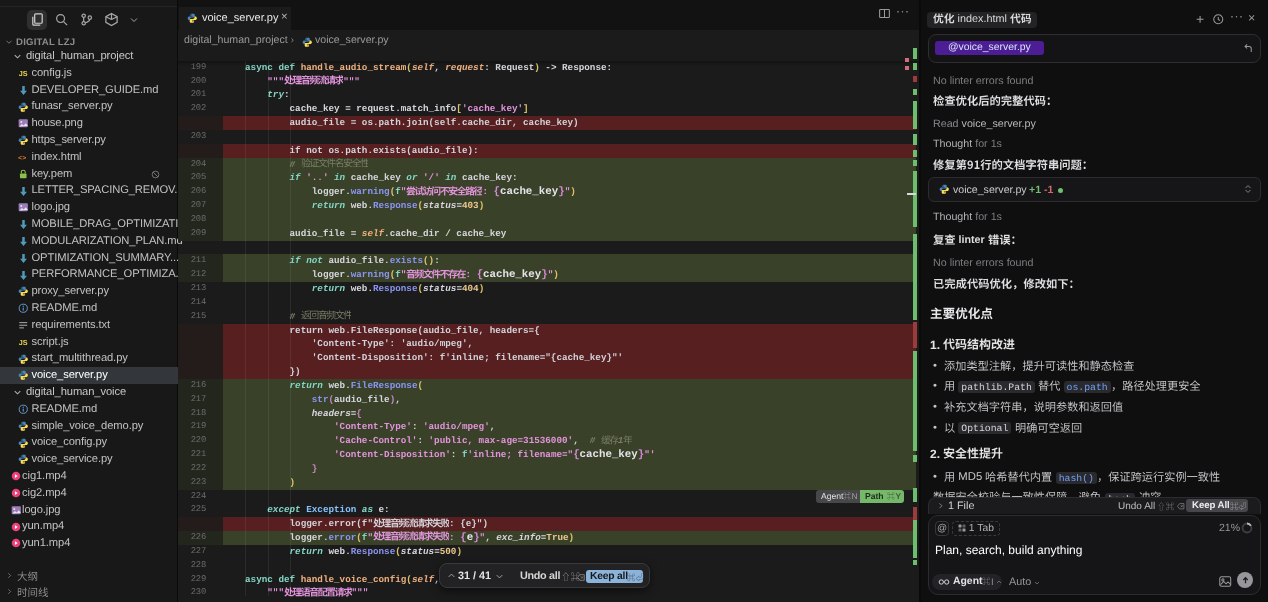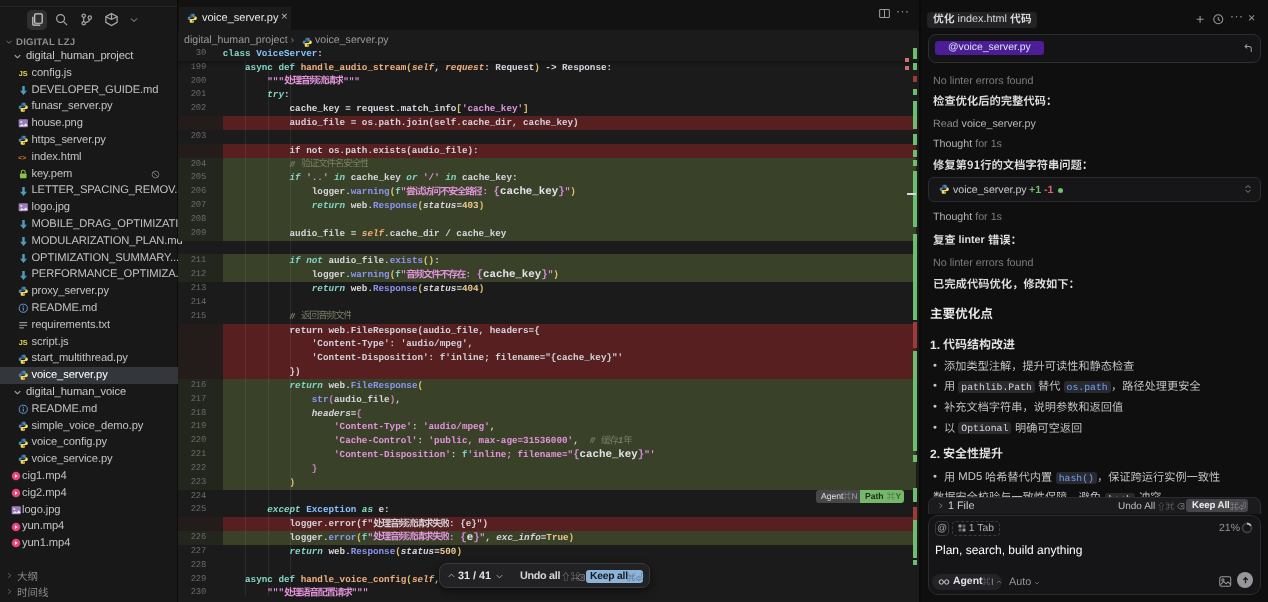--- a/index.html
+++ b/index.html
@@ -240,21 +240,20 @@
       <rect x="2" y="3" width="12" height="10" rx="1"></rect>
       <path d="M8 3v10"></path>
     </svg>
 <div class="a" style="left:896px;top:4px;font-size:12px;color:#9a9a9a;letter-spacing:0.5px">···</div>
 <div class="a" style="left:184px;top:34px;font-size:10.6px;color:#9a9a9a">digital_human_project <span style="color:#7a7a7a">›</span></div>
 <svg class="li" style="left:302px;top:36.5px" width="10.5" height="10.5" viewBox="0 0 16 16">
       <path fill="#4584b6" d="M7.8 1c-1.6 0-2.6.7-2.6 2v1.6h3.4v.7H3.4C2.1 5.3 1 6.2 1 8s1 2.8 2.3 2.8h1.3V9.1c0-1.2 1-2.2 2.2-2.2h3.3c1 0 1.8-.8 1.8-1.8V3c0-1.2-1-2-2.2-2zm-1 1.4a.66.66 0 1 1 0 1.3.66.66 0 0 1 0-1.3z"></path>
       <path fill="#ffde57" d="M8.2 15c1.6 0 2.6-.7 2.6-2v-1.6H7.4v-.7h5.2c1.3 0 2.4-.9 2.4-2.7s-1-2.8-2.3-2.8h-1.3v1.7c0 1.2-1 2.2-2.2 2.2H5.9c-1 0-1.8.8-1.8 1.8V13c0 1.2 1 2 2.2 2zm1-1.4a.66.66 0 1 1 0-1.3.66.66 0 0 1 0 1.3z"></path>
     </svg>
 <div class="a" style="left:315px;top:34px;font-size:10.6px;color:#9a9a9a">voice_server.py</div>
-<div class="row mono" style="top:47px"><div class="gut" style="top:0">30</div><div class="code"><span class="t-P"></span><span class="t-KW">class</span><span class="t-P"> </span><span class="t-CL">VoiceServer</span><span class="t-P">:</span></div></div>
 <div class="row mono" style="top:60.8px"><div class="gut" style="top:0">199</div><div class="code"><span class="t-P">&nbsp;&nbsp;&nbsp;&nbsp;</span><span class="t-KW">async</span><span class="t-P"> </span><span class="t-KW">def</span><span class="t-P"> </span><span class="t-FN">handle_audio_stream</span><span class="t-B1">(</span><span class="t-SE">self</span><span class="t-P">, </span><span class="t-SE">request</span><span class="t-P">: Request</span><span class="t-B1">)</span><span class="t-P"> -&gt; Response:</span></div></div>
 <div class="row mono" style="top:74.63px"><div class="gut" style="top:0">200</div><div class="code"><span class="t-P">&nbsp;&nbsp;&nbsp;&nbsp;&nbsp;&nbsp;&nbsp;&nbsp;</span><span class="t-ST">"""</span><svg class="cj" style="width:59.2px;height:11.2px;vertical-align:-2.55px" viewBox="0 0 59.2 11.2" fill="#e394dc">
           <g transform="matrix(0.0098,0,0,-0.0098,0,8.6)">
             <path d="M395 581C381 472 357 380 323 302C292 358 266 427 244 509L267 581ZM196 848C169 648 111 450 37 350C69 334 113 303 135 283C152 306 168 332 183 362C205 295 231 238 260 190C200 103 121 42 23 -1C53 -19 103 -67 123 -95C208 -54 280 5 340 84C457 -38 607 -70 772 -70H935C942 -35 962 27 982 57C934 56 818 56 778 56C639 56 508 82 405 189C469 312 511 472 530 675L449 695L427 691H296C306 734 315 778 323 822ZM590 850V101H718V476C770 406 821 332 847 279L955 345C912 420 820 535 750 618L718 600V850Z"></path>
           </g>
           <g transform="matrix(0.0098,0,0,-0.0098,8.4,8.6)">
             <path d="M514 527H617V442H514ZM718 527H816V442H718ZM514 706H617V622H514ZM718 706H816V622H718ZM329 51V-58H975V51H729V146H941V254H729V340H931V807H405V340H606V254H399V146H606V51ZM24 124 51 2C147 33 268 73 379 111L358 225L261 194V394H351V504H261V681H368V792H36V681H146V504H45V394H146V159Z"></path>
           </g>
           <g transform="matrix(0.0098,0,0,-0.0098,16.9,8.6)">
             <path d="M652 663C642 625 624 577 608 540H401C393 575 373 625 350 663ZM413 841C424 820 436 794 444 769H106V663H327L229 644C246 613 261 573 270 540H50V433H951V540H738L788 643L692 663H905V769H581C571 799 555 834 538 861ZM295 114H711V43H295ZM295 205V272H711V205ZM174 371V-91H295V-57H711V-90H837V371Z"></path>

